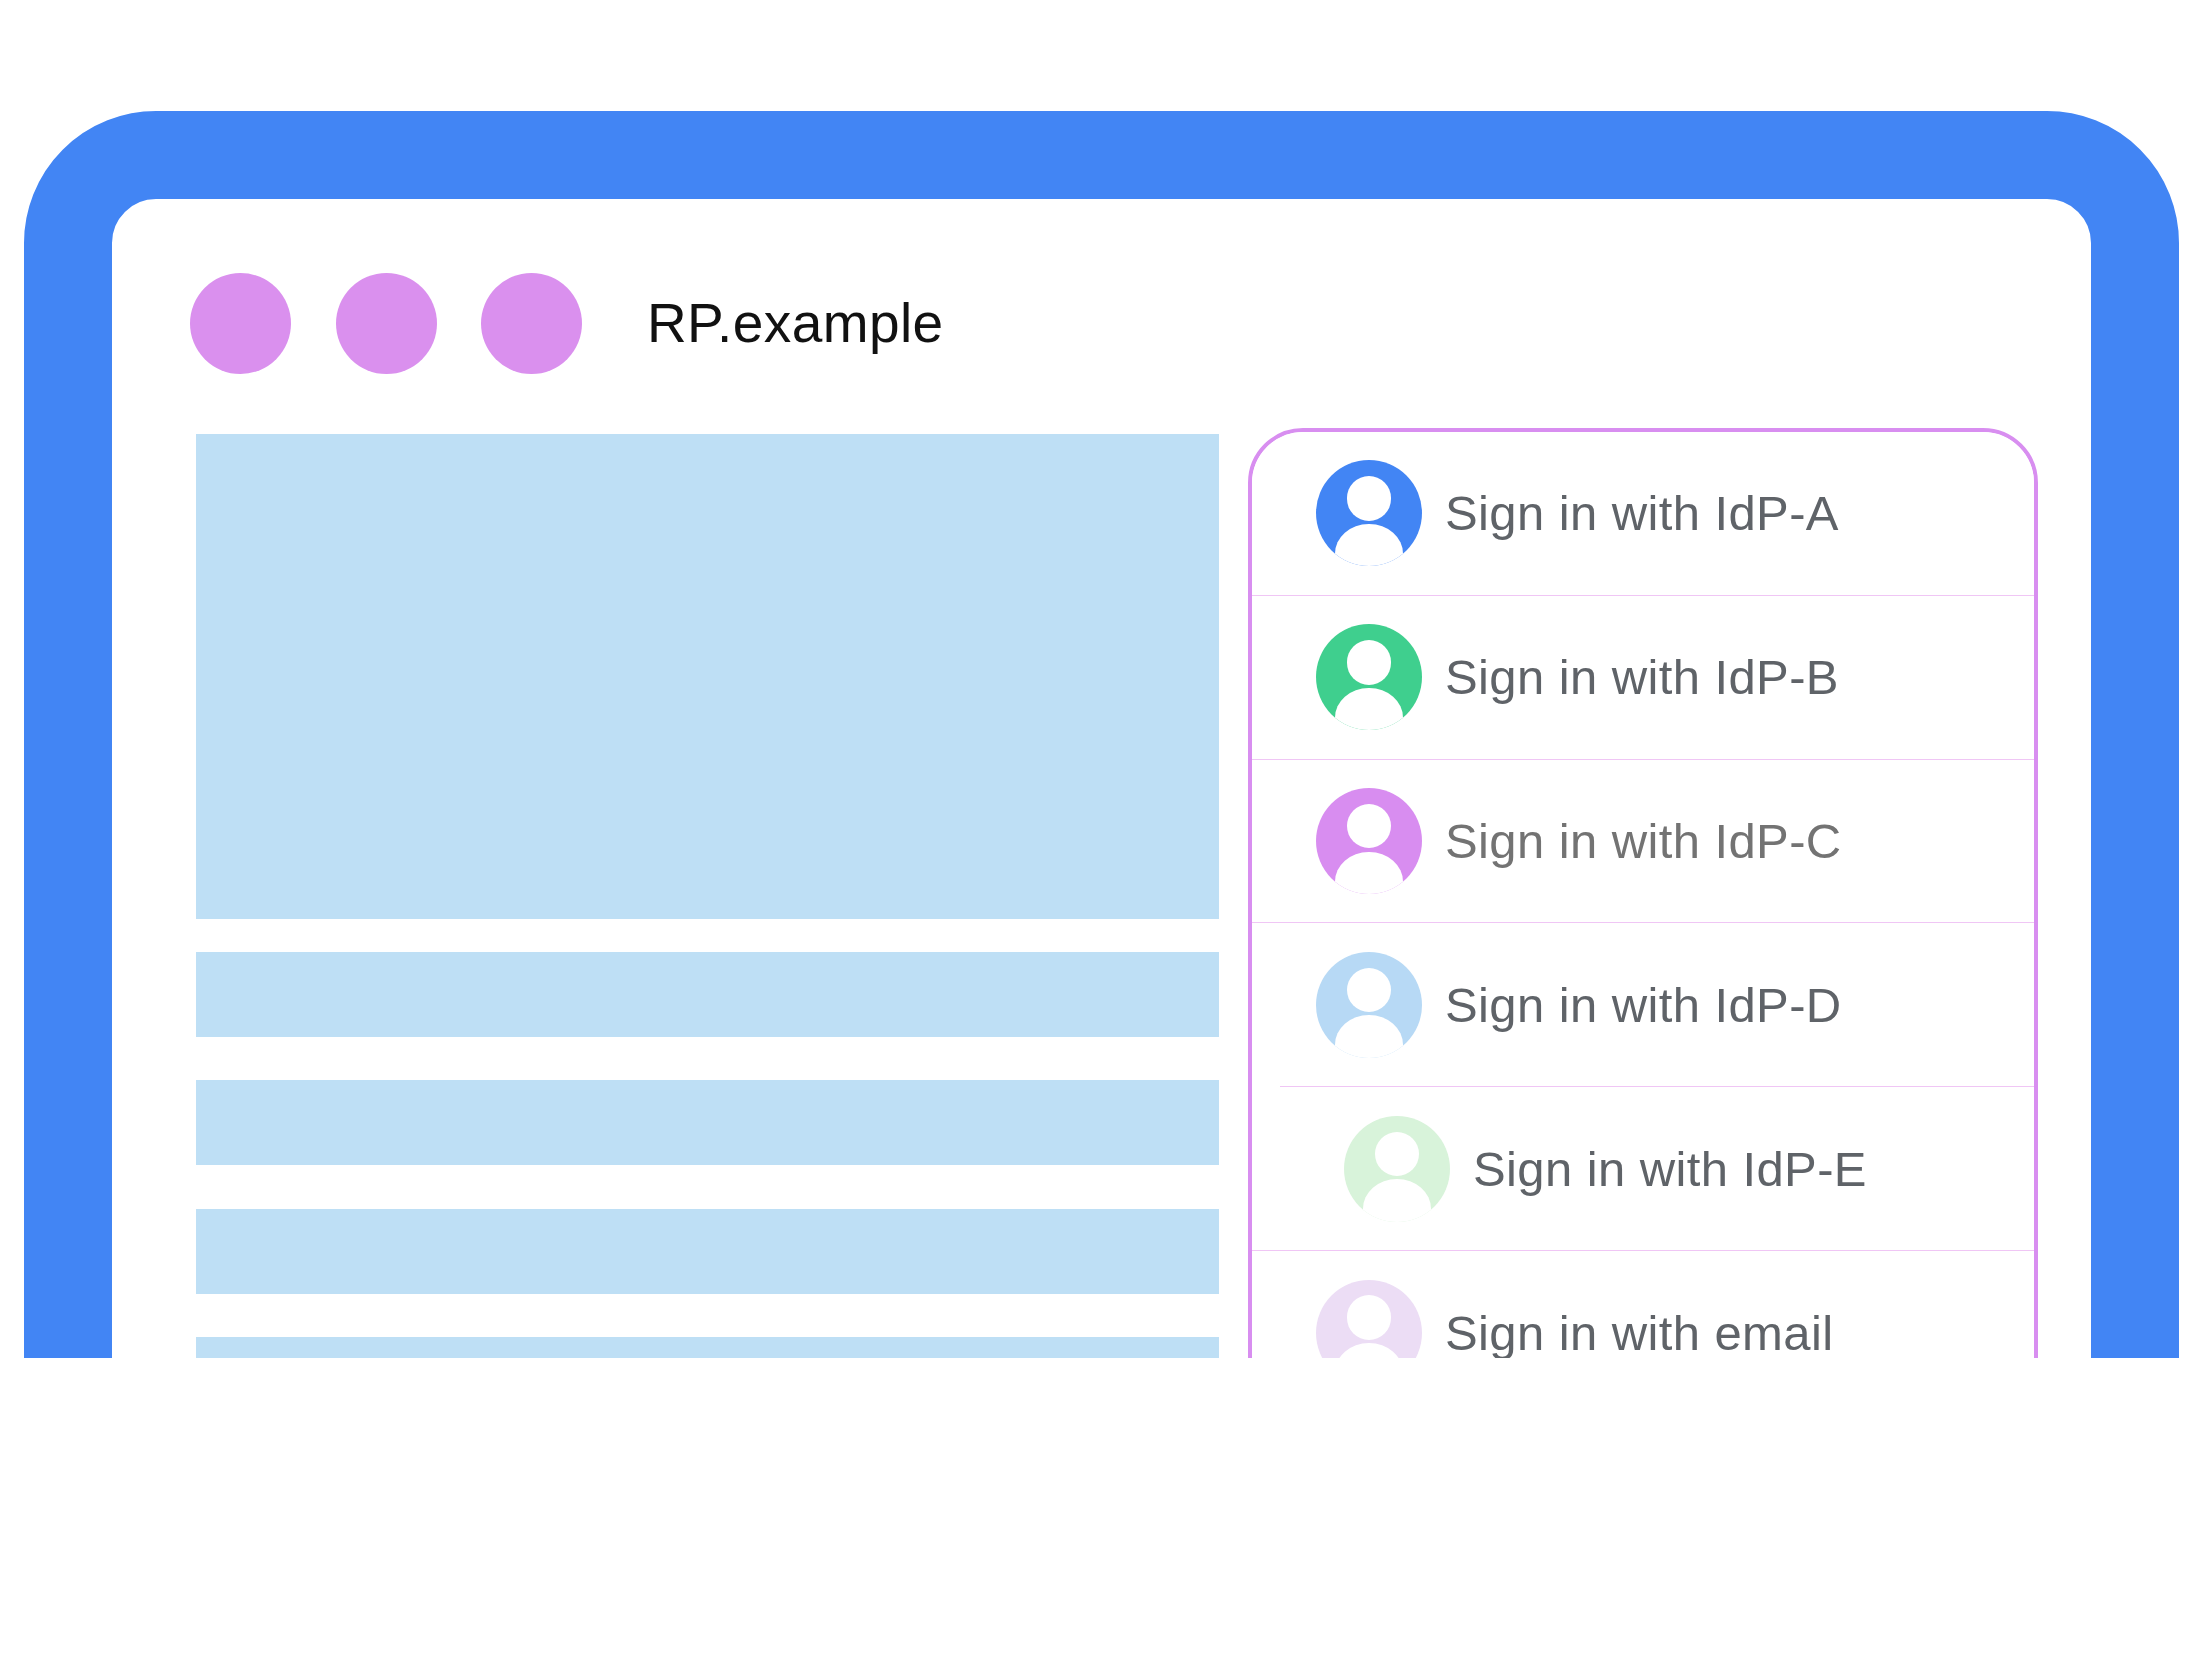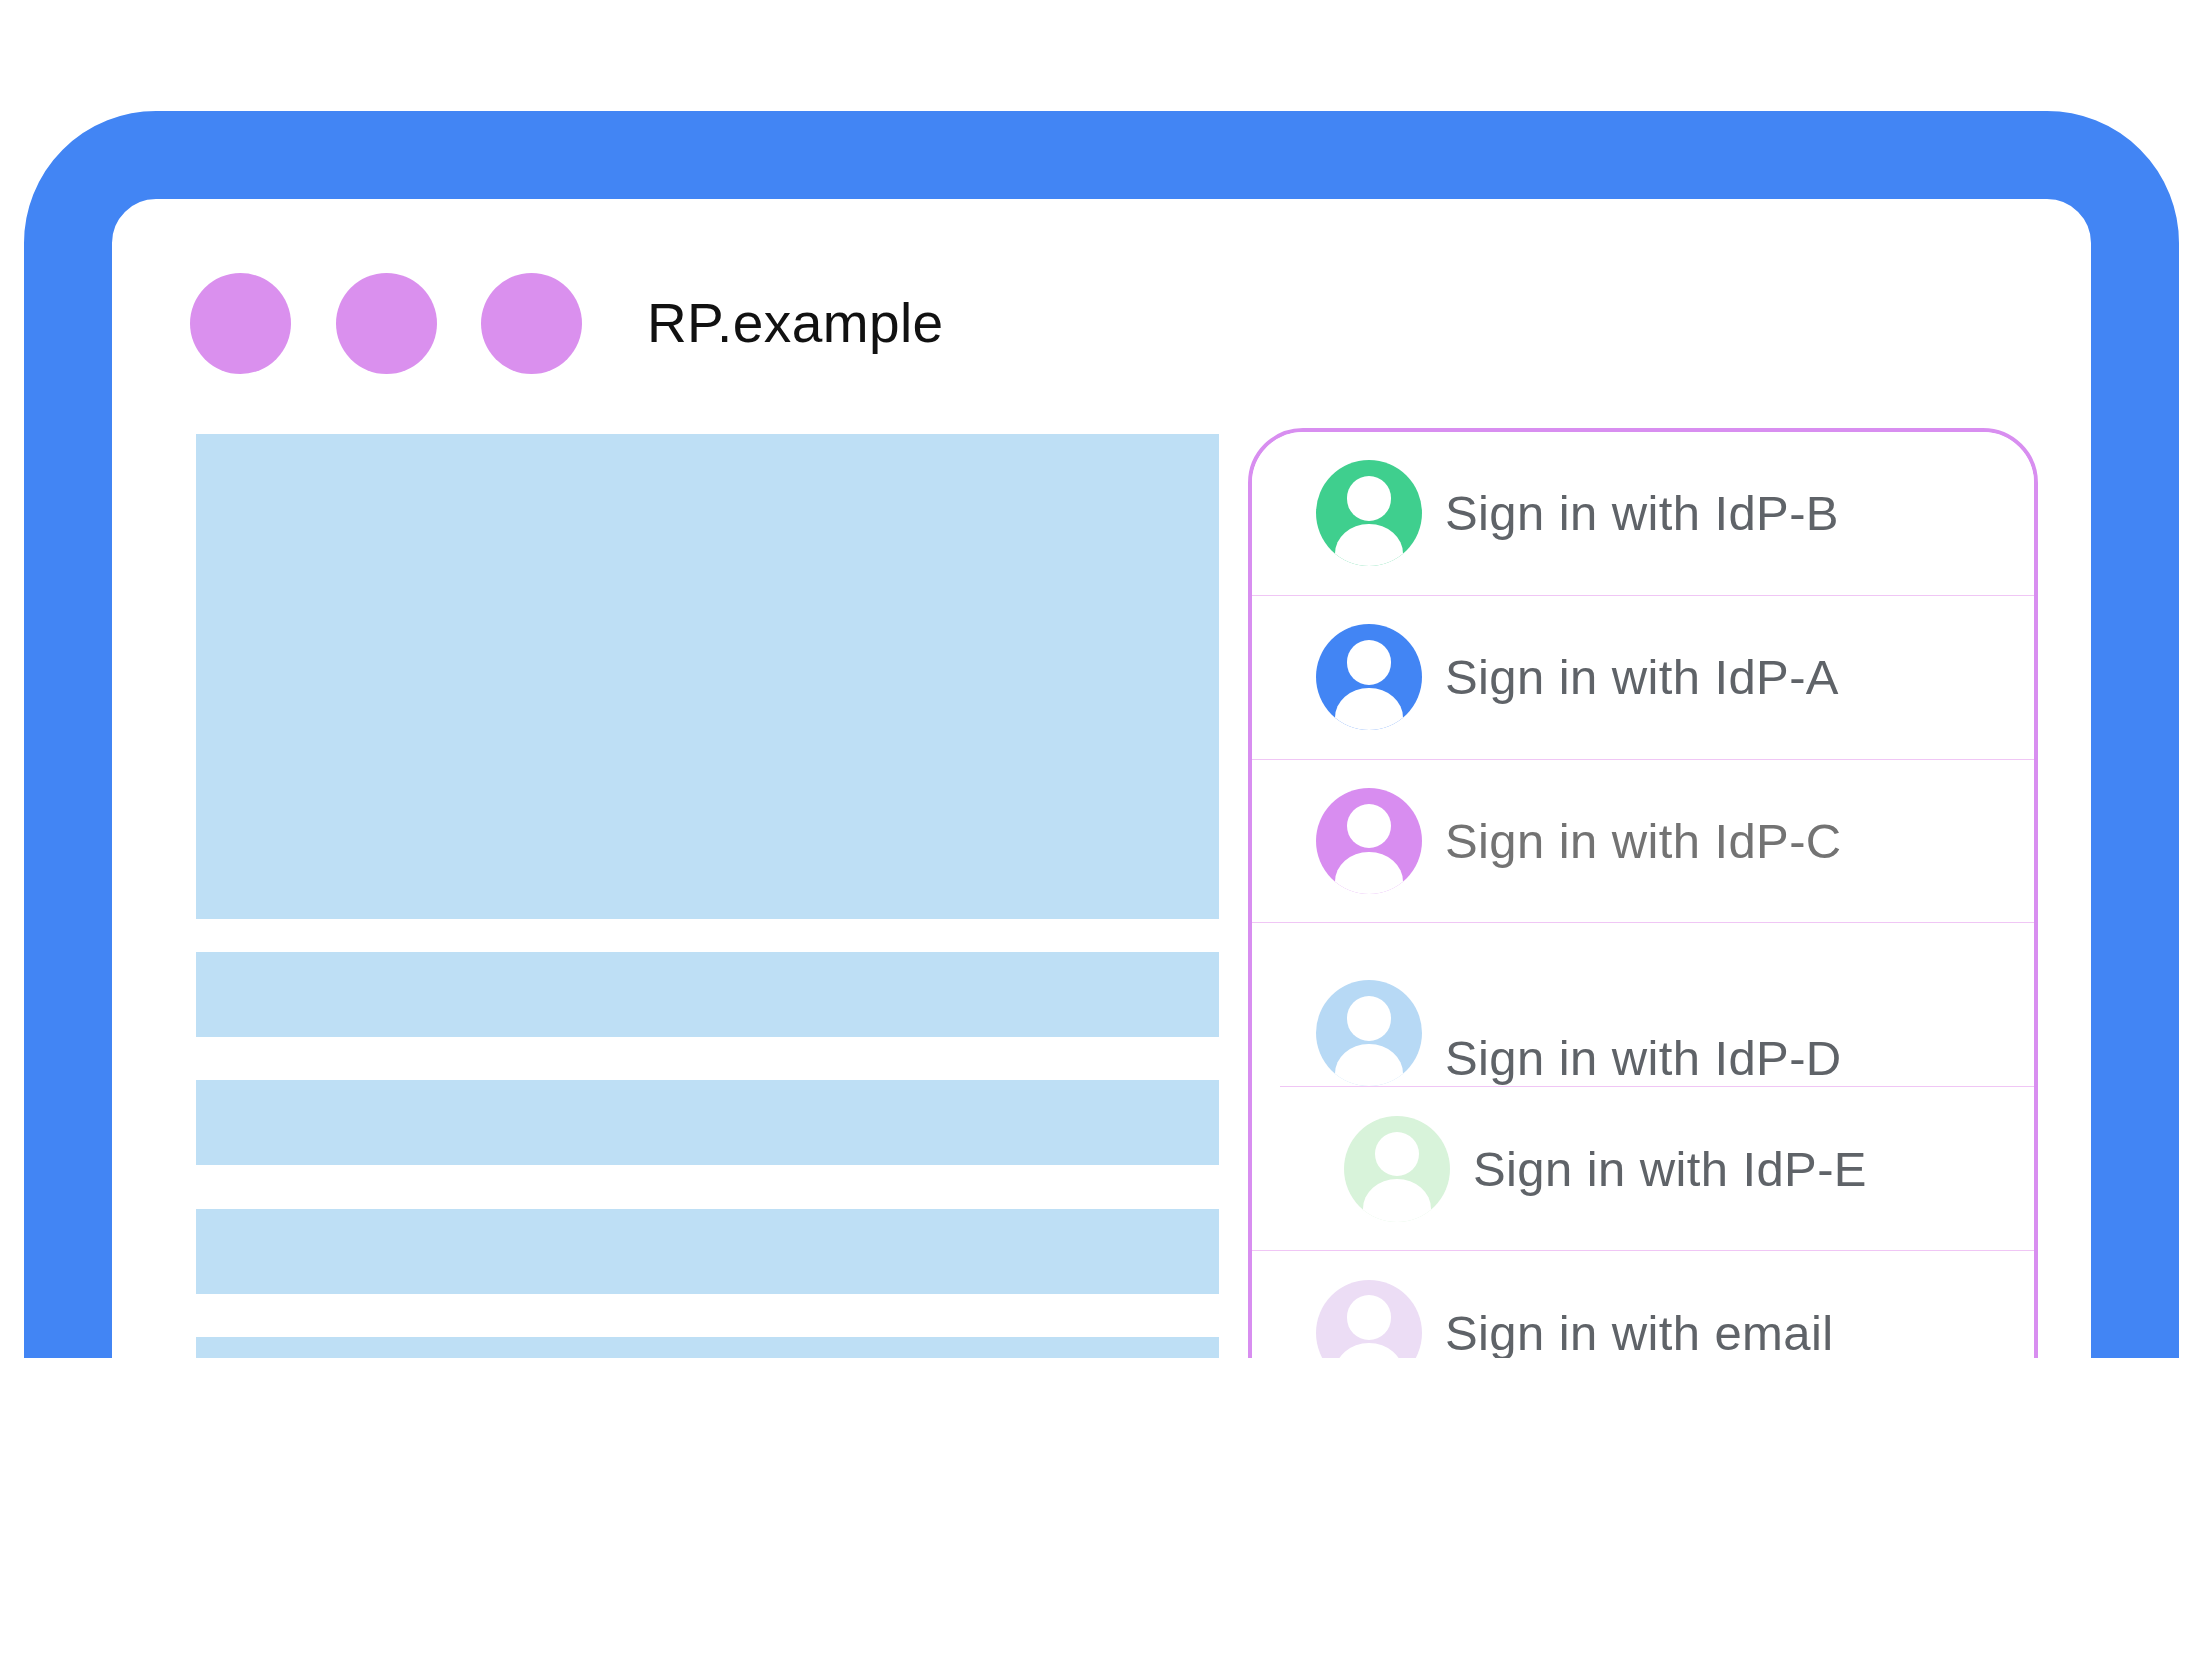--- a/index.html
+++ b/index.html
@@ -170,45 +170,45 @@
   <div class="window-title" style="color: rgb(17, 17, 17);">RP.example</div>
 
   <div class="ph hero" style="background-color: rgb(190, 223, 245);"></div>
   <div class="ph l1" style="background-color: rgb(190, 223, 245);"></div>
   <div class="ph l2" style="background-color: rgb(190, 223, 245);"></div>
   <div class="ph l3" style="background-color: rgb(190, 223, 245);"></div>
   <div class="ph l4" style="background-color: rgb(190, 223, 245);"></div>
 
   <div class="signin-panel" style="border-color: rgb(216, 142, 240);">
 
+    <div class="signin-row">
+      <span class="avatar" style="background-color: rgb(66, 133, 244);">
+        <span class="head"></span>
+          <span class="torso"></span>
+      </span>
+      <span class="signin-label" style="color: rgb(95, 99, 104);">Sign in with IdP-A</span>
+    </div>
+
     <div class="signin-row" style="border-top-color: rgb(240, 198, 245);">
       <span class="avatar" style="background-color: rgb(63, 207, 142);">
         <span class="head"></span>
           <span class="torso"></span>
       </span>
       <span class="signin-label" style="color: rgb(95, 99, 104);">Sign in with IdP-B</span>
     </div>
 
-    <div class="signin-row">
-      <span class="avatar" style="background-color: rgb(66, 133, 244);">
-        <span class="head"></span>
-          <span class="torso"></span>
-      </span>
-      <span class="signin-label" style="color: rgb(95, 99, 104);">Sign in with IdP-A</span>
-    </div>
-
     <div class="signin-row" style="border-top-color: rgb(240, 198, 245);">
       <span class="avatar" style="background-color: rgb(216, 141, 240);">
         <span class="head"></span>
           <span class="torso"></span>
       </span>
       <span class="signin-label" style="color: #737373;">Sign in with IdP-C</span>
     </div>
 
-    <div class="signin-row" style="border-top-color: rgb(240, 198, 245); align-items: flex-end;">
+    <div class="signin-row" style="border-top-color: rgb(240, 198, 245);">
       <span class="avatar" style="background-color: rgb(183, 217, 245);">
         <span class="head"></span>
           <span class="torso"></span>
       </span>
       <span class="signin-label" style="color: rgb(95, 99, 104);">Sign in with IdP-D</span>
     </div>
 
     <div class="signin-row" style="border-top-color: rgb(240, 198, 245); margin-left: 28px;">
       <span class="avatar" style="background-color: rgb(216, 243, 218);">
         <span class="head"></span>

